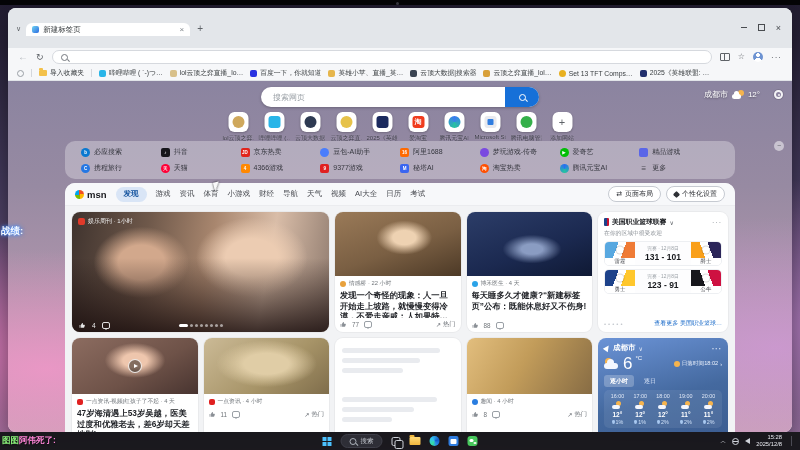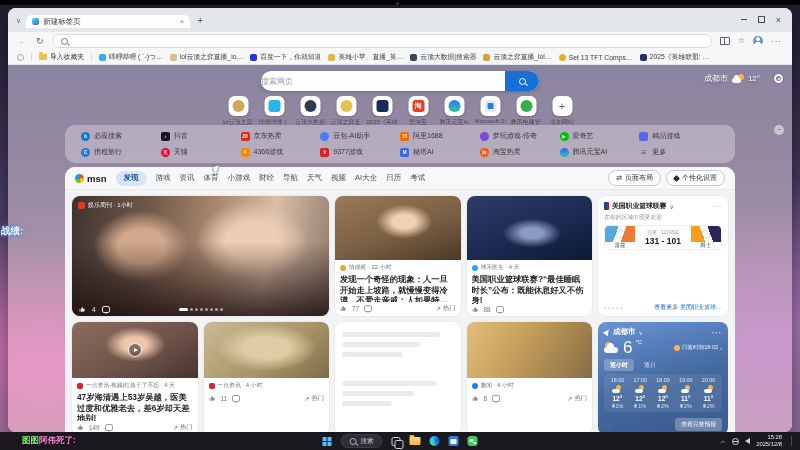--- a/index.html
+++ b/index.html
@@ -10,21 +10,21 @@
     background:
       radial-gradient(55% 50% at 6% 78%, rgba(244,130,196,.85), transparent 60%),
       radial-gradient(45% 55% at 97% 72%, rgba(206,140,216,.7), transparent 60%),
       radial-gradient(70% 50% at 50% 104%, rgba(236,160,200,.55), transparent 65%),
       linear-gradient(180deg,#221d31 0%,#453b5e 38%,#6a547e 68%,#8d6c94 100%);}
   .notch-dot{position:absolute;top:2px;left:396px;width:3px;height:3px;border-radius:50%;background:#3a3a42;}
 
   
   .browser{position:absolute;left:8px;top:8px;width:784px;height:424px;border-radius:8px;overflow:hidden;
     display:flex;flex-direction:column;box-shadow:0 10px 26px rgba(0,0,0,.5);background:#f6f7f9;}
-  .tabbar{height:16px;background:#e3e6ea;display:flex;align-items:flex-end;padding:4px 6px;flex:0 0 auto;}
+  .tabbar{height:16px;background:#e3e6ea;display:flex;align-items:flex-end;padding:12px 6px;flex:0 0 auto;}
   .tab-search-caret{font-size:7px;color:#5f6368;margin:0 5px 3px 2px;}
   .tab{display:flex;align-items:center;gap:4px;background:#fff;border-radius:6px 6px 0 0;height:13px;width:152px;padding:0 6px;}
   .tab-favicon{width:7px;height:7px;border-radius:2px;background:linear-gradient(135deg,#72d4f2,#2a6ae0);flex:0 0 auto;}
   .tab-title{font-size:7.5px;color:#3c4043;flex:1;white-space:nowrap;overflow:hidden;}
   .tab-close{font-size:8px;color:#80868b;line-height:8px;}
   .tab-new{font-size:10px;color:#5f6368;margin:0 7px 2px;line-height:10px;}
   .wincontrols{margin-left:auto;display:flex;align-items:center;gap:11px;margin-bottom:5px;padding-right:5px;}
   .wc-min{width:6px;border-top:1px solid #494c50;height:0;}
   .wc-max{width:5px;height:5px;border:1px solid #494c50;}
   .wc-close{font-size:9px;color:#494c50;line-height:6px;}
@@ -65,21 +65,21 @@
   .mini-cloudsun{position:relative;width:12px;height:9px;}
   .mini-cloudsun .sun{position:absolute;right:0;top:0;width:6px;height:6px;border-radius:50%;background:#f6b44e;}
   .mini-cloudsun .cl{position:absolute;left:0;bottom:0;width:9px;height:5px;border-radius:4px;background:#fff;}
   .mini-cloudsun .cl:before{content:"";position:absolute;left:2px;top:-3px;width:5px;height:5px;border-radius:50%;background:#fff;}
   .pg-gear{position:absolute;top:9px;right:9px;width:9px;height:9px;border-radius:50%;border:2px solid #fff;
     box-sizing:border-box;opacity:.9;box-shadow:0 0 0 1px rgba(0,0,0,.12);}
   .pg-gear:after{content:"";position:absolute;left:1.5px;top:1.5px;width:2px;height:2px;border-radius:50%;background:#fff;}
 
   .search-wrap{position:absolute;top:6px;left:50%;transform:translateX(-50%);width:278px;height:20px;background:#fff;
     border-radius:10px;display:flex;align-items:center;box-shadow:0 1px 3px rgba(0,0,0,.25);overflow:hidden;}
-  .search-ph{flex:1;font-size:8px;color:#9aa0a6;}
+  .search-ph{flex:1;font-size:8px;color:#9aa0a6;padding-left:12px;}
   .search-btn{width:34px;height:20px;background:#1670d8;display:flex;align-items:center;justify-content:center;}
 
   .quick{position:absolute;top:31px;left:50%;transform:translateX(-50%);display:flex;gap:5px;}
   .q-item{width:31px;display:flex;flex-direction:column;align-items:center;gap:2px;}
   .q-tile{width:20px;height:20px;border-radius:6px;background:#fff;box-shadow:0 1px 2px rgba(0,0,0,.2);
     display:flex;align-items:center;justify-content:center;font-size:7px;font-weight:bold;color:#fff;}
   .q-g{width:12px;height:12px;border-radius:3px;display:flex;align-items:center;justify-content:center;font-size:7px;color:#fff;font-weight:bold;}
   .q0 .q-g{background:#cfa85c;border-radius:50%;}
   .q1 .q-g{background:#29b5e8;}
   .q2 .q-g{background:#2e3a52;border-radius:50%;}
@@ -260,21 +260,21 @@
   .tray-chev{font-size:6px;}
   .tray-globe{width:7px;height:7px;border-radius:50%;border:1px solid #cfd3da;box-sizing:border-box;position:relative;}
   .tray-globe:after{content:"";position:absolute;left:0;right:0;top:2.5px;border-top:1px solid #cfd3da;}
   .tray-vol{width:0;height:0;border-top:3px solid transparent;border-bottom:3px solid transparent;border-right:5px solid #cfd3da;}
   .tb-time{text-align:right;font-size:5.8px;line-height:7px;color:#e8eaf0;}
   .show-desktop{width:1px;height:10px;border-left:1px solid #4a4a54;margin-left:3px;}
 
   
   .badge-left{position:absolute;left:1px;top:225px;z-index:60;font-size:9.5px;font-weight:bold;color:#f4f9ff;
     text-shadow:0 0 3px #3f8cff,0 0 5px #3f8cff;}
-  .badge-bottom{position:absolute;left:2px;bottom:3px;z-index:60;font-size:8.5px;font-weight:bold;white-space:nowrap;margin-left:20px;}
+  .badge-bottom{position:absolute;left:2px;bottom:3px;z-index:60;font-size:8.5px;font-weight:bold;white-space:nowrap;}
   .bb-a{color:#8af07a;text-shadow:0 1px 2px rgba(0,0,0,.6);}
   .bb-b{color:#ff85d8;text-shadow:0 1px 2px rgba(0,0,0,.6);}
 </style>
 </head>
 <body>
 
 <div class="screen">
   <div class="wallpaper"></div>
   <div class="notch-dot"></div>
   <div class="badge-left">战绩:</div>
@@ -582,21 +582,21 @@
             </div>
           </div>
 
           <div class="card">
             <div class="card-img img-sleep"></div>
             <div class="card-body">
               <div class="card-src">
                   <span class="si si-bl"></span>
                   <span>博禾医生 · 4 天</span>
                 </div>
-              <div class="card-title">美国职业篮球联赛?“最佳睡眠时长”公布：既能休息好又不伤身!</div>
+              <div class="card-title">每天睡多久才健康?“新建标签页”公布：既能休息好又不伤身!</div>
               <div class="card-foot">
                 <svg width="7" height="7" viewBox="0 0 24 24">
                     <path d="M2 10h3v10H2zM7 20h9c1 0 2-.7 2-1.6l2-6.8c.3-1-.5-2-1.6-2h-5V4.8C13.4 3.3 12 2.5 11 3.6L7 9z" fill="#8a8f95"></path>
                   </svg>
                 <span>88</span>
                 <span class="i-bubble"></span>
               </div>
             </div>
           </div>
 
@@ -617,20 +617,38 @@
                 </span>
               <span class="gmid">
                   <span class="gstat">完赛 · 12月8日</span>
                   <span class="gscore">131 - 101</span>
                 </span>
               <span class="gteam">
                   <span class="gdiag d-jaz">
                     <i></i>
                   </span>
                   <span class="gname">爵士</span>
+                </span>
+            </div>
+            <div class="game">
+              <span class="gteam">
+                  <span class="gdiag d-war">
+                    <i></i>
+                  </span>
+                  <span class="gname">勇士</span>
+                </span>
+              <span class="gmid">
+                  <span class="gstat">完赛 · 12月8日</span>
+                  <span class="gscore">123 - 91</span>
+                </span>
+              <span class="gteam">
+                  <span class="gdiag d-bul">
+                    <i></i>
+                  </span>
+                  <span class="gname">公牛</span>
                 </span>
             </div>
             <div class="nba-f">
               <span class="nba-dots">•••••</span>
               <span class="nba-more">查看更多 美国职业篮球…</span>
             </div>
           </div>
 
           <div class="card row2">
             <div class="card-img img-video">

